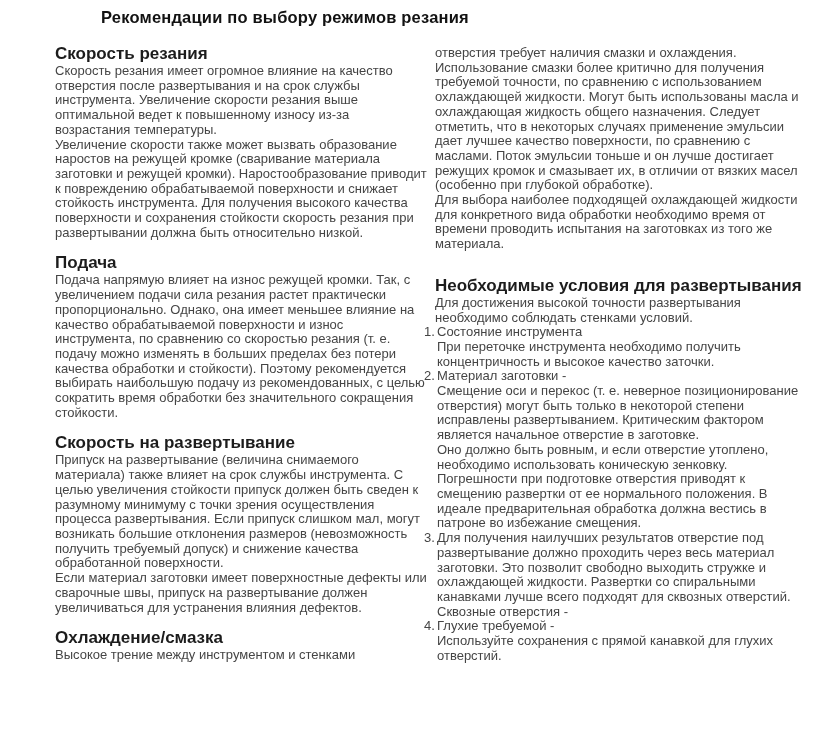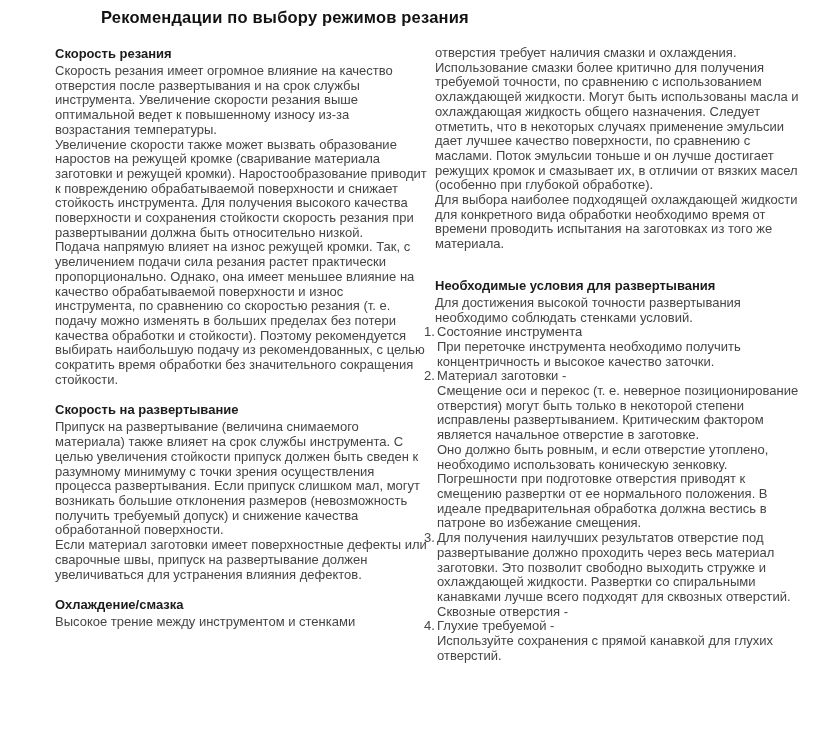--- a/index.html
+++ b/index.html
@@ -27,21 +27,21 @@
     position: absolute;
     top: 46px;
     font-size: 13px;
     line-height: 14.7px;
   }
   .col-left  { left: 55px;  width: 372px; }
   .col-right { left: 424px; width: 384px; }
   .col p { margin: 0; }
   .col h2 {
     margin: 15px 0 2px 0;
-    font-size: 13px;
+    font-size: 17px;
     line-height: 16px;
     font-weight: bold;
     color: #1c1c1c;
   }
   .col section:first-child h2 { margin-top: 0; }
   .col-right .indent { padding-left: 11px; }
   .col-right h2.big-gap { margin-top: 26px; }
   .num-list { margin: 0; padding: 0; list-style: none; }
   .num-item { display: flex; align-items: flex-start; }
   .num-item .num {
@@ -59,20 +59,21 @@
 
   <div class="col col-left">
 
     <section>
       <h2>Скорость резания</h2>
       <p>Скорость резания имеет огромное влияние на качество отверстия после развертывания и на срок службы инструмента. Увеличение скорости резания выше оптимальной ведет к повышенному износу из-за возрастания температуры.</p>
       <p>Увеличение скорости также может вызвать образование наростов на режущей кромке (сваривание материала заготовки и режущей кромки). Наростообразование приводит к повреждению обрабатываемой поверхности и снижает стойкость инструмента. Для получения высокого качества поверхности и сохранения стойкости скорость резания при развертывании должна быть относительно низкой.</p>
     </section>
 
     <section>
+      <h2>Подача</h2>
       <p>Подача напрямую влияет на износ режущей кромки. Так, с увеличением подачи сила резания растет практически пропорционально. Однако, она имеет меньшее влияние на качество обрабатываемой поверхности и износ инструмента, по сравнению со скоростью резания (т. е. подачу можно изменять в больших пределах без потери качества обработки и стойкости). Поэтому рекомендуется выбирать наибольшую подачу из рекомендованных, с целью сократить время обработки без значительного сокращения стойкости.</p>
     </section>
 
     <section>
       <h2>Скорость на развертывание</h2>
       <p>Припуск на развертывание (величина снимаемого материала) также влияет на срок службы инструмента. С целью увеличения стойкости припуск должен быть сведен к разумному минимуму с точки зрения осуществления процесса развертывания. Если припуск слишком мал, могут возникать большие отклонения размеров (невозможность получить требуемый допуск) и снижение качества обработанной поверхности.</p>
       <p>Если материал заготовки имеет поверхностные дефекты или сварочные швы, припуск на развертывание должен увеличиваться для устранения влияния дефектов.</p>
     </section>
 
     <section>

